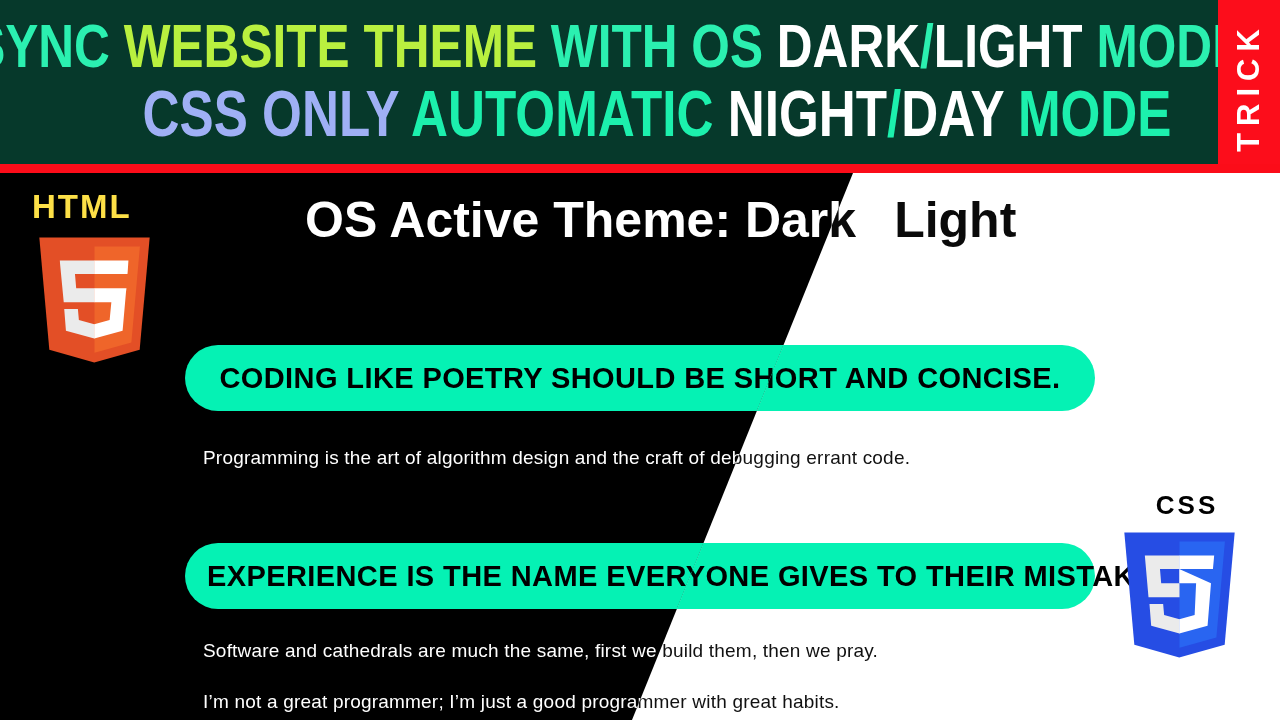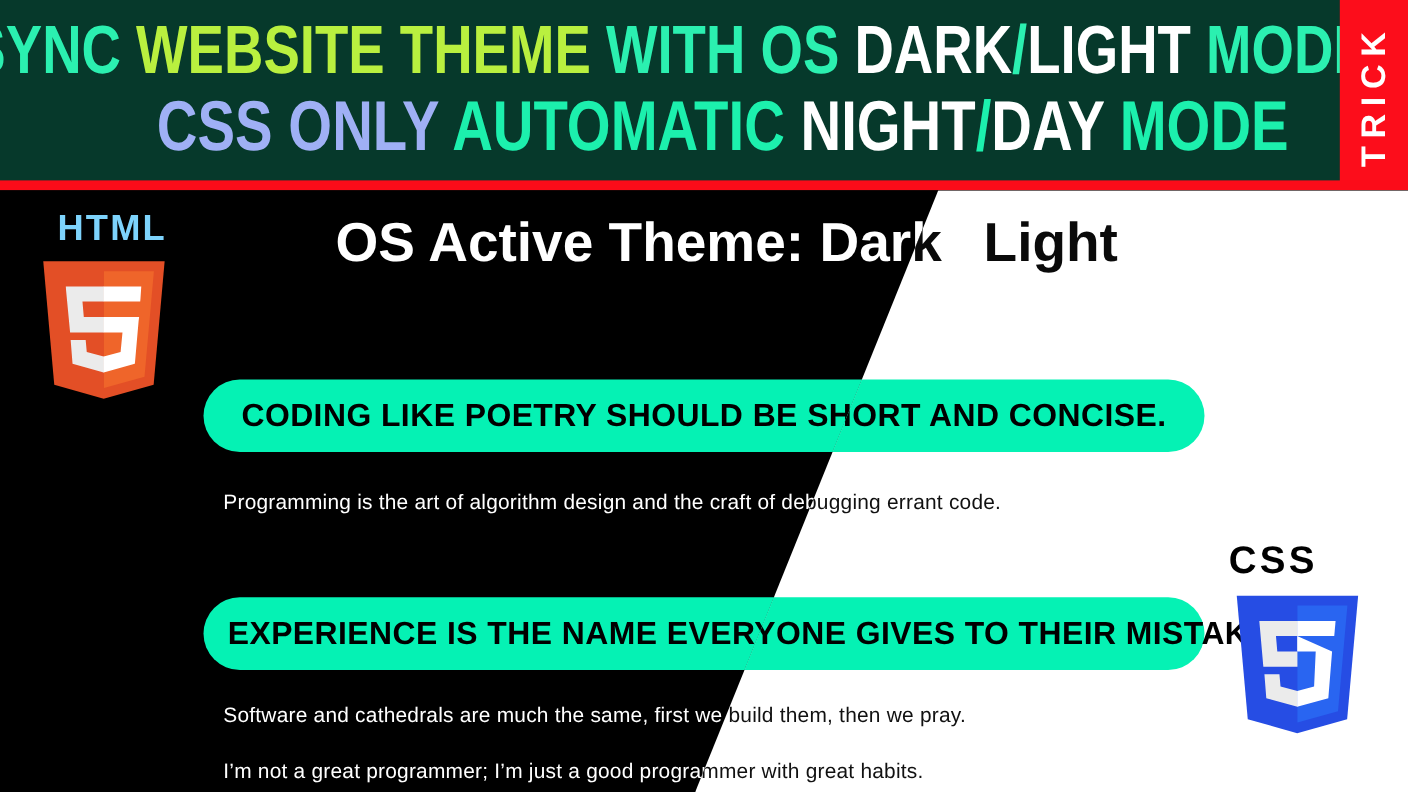--- a/index.html
+++ b/index.html
@@ -65,28 +65,28 @@
     font-weight:400;font-size:19px;letter-spacing:0.2px;}
   .para1{top:274px;}
   .para2{top:467px;}
   .para3{top:518px;}
   .layer-dark .para{color:#ffffff;}
   .layer-light .para{color:#111111;}
 
   
   .html5{position:absolute;left:32px;top:190px;width:140px;}
   .html5 .tag{font-family:"Liberation Sans Narrow","Liberation Sans",sans-serif;
-    font-weight:700;font-size:33px;color:#7dd3fc;letter-spacing:2px;text-align:center;
+    font-weight:700;font-size:33px;color:#fde047;letter-spacing:2px;
     line-height:1;margin-bottom:6px;}
   .shield{width:125px;height:142px;margin:0 auto;}
 
   
   .css3{position:absolute;left:1117px;top:492px;width:140px;}
   .css3 .tag{font-family:"Liberation Sans Narrow","Liberation Sans",sans-serif;
-    font-weight:700;font-size:35px;color:#000;letter-spacing:3px;text-align:left;
+    font-weight:700;font-size:26px;color:#000;letter-spacing:3px;text-align:center;
     line-height:1;margin-bottom:6px;}
 </style>
 </head>
 <body>
 
 <div class="stage">
 
   <div class="header">
     <div class="header-inner">
       <div class="hline hline1">

